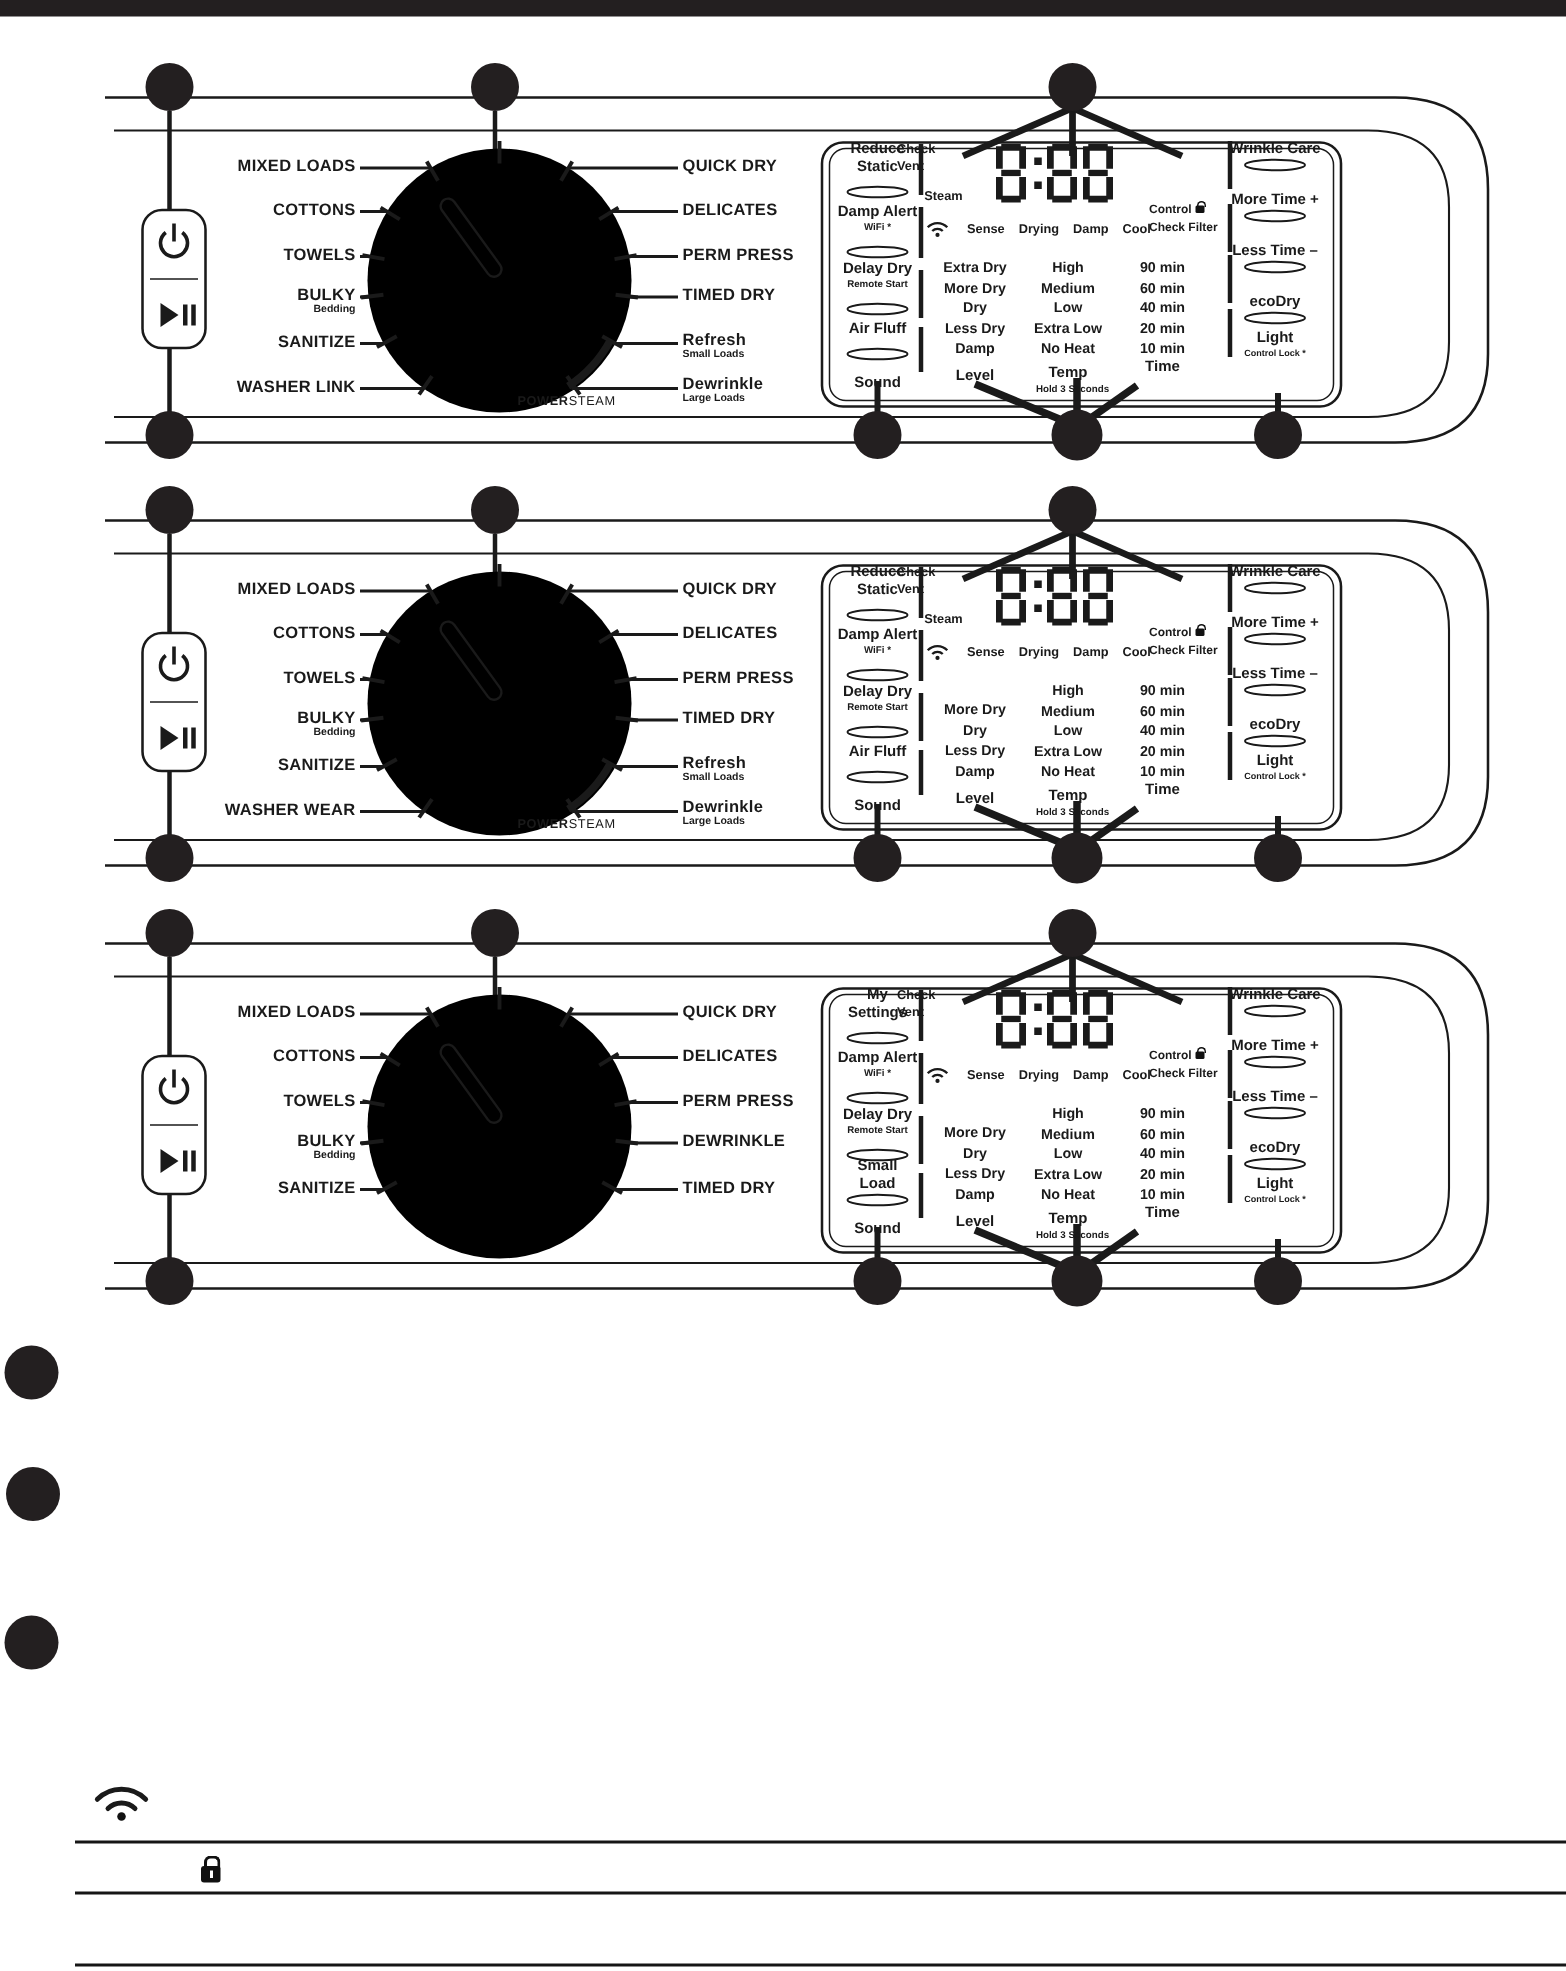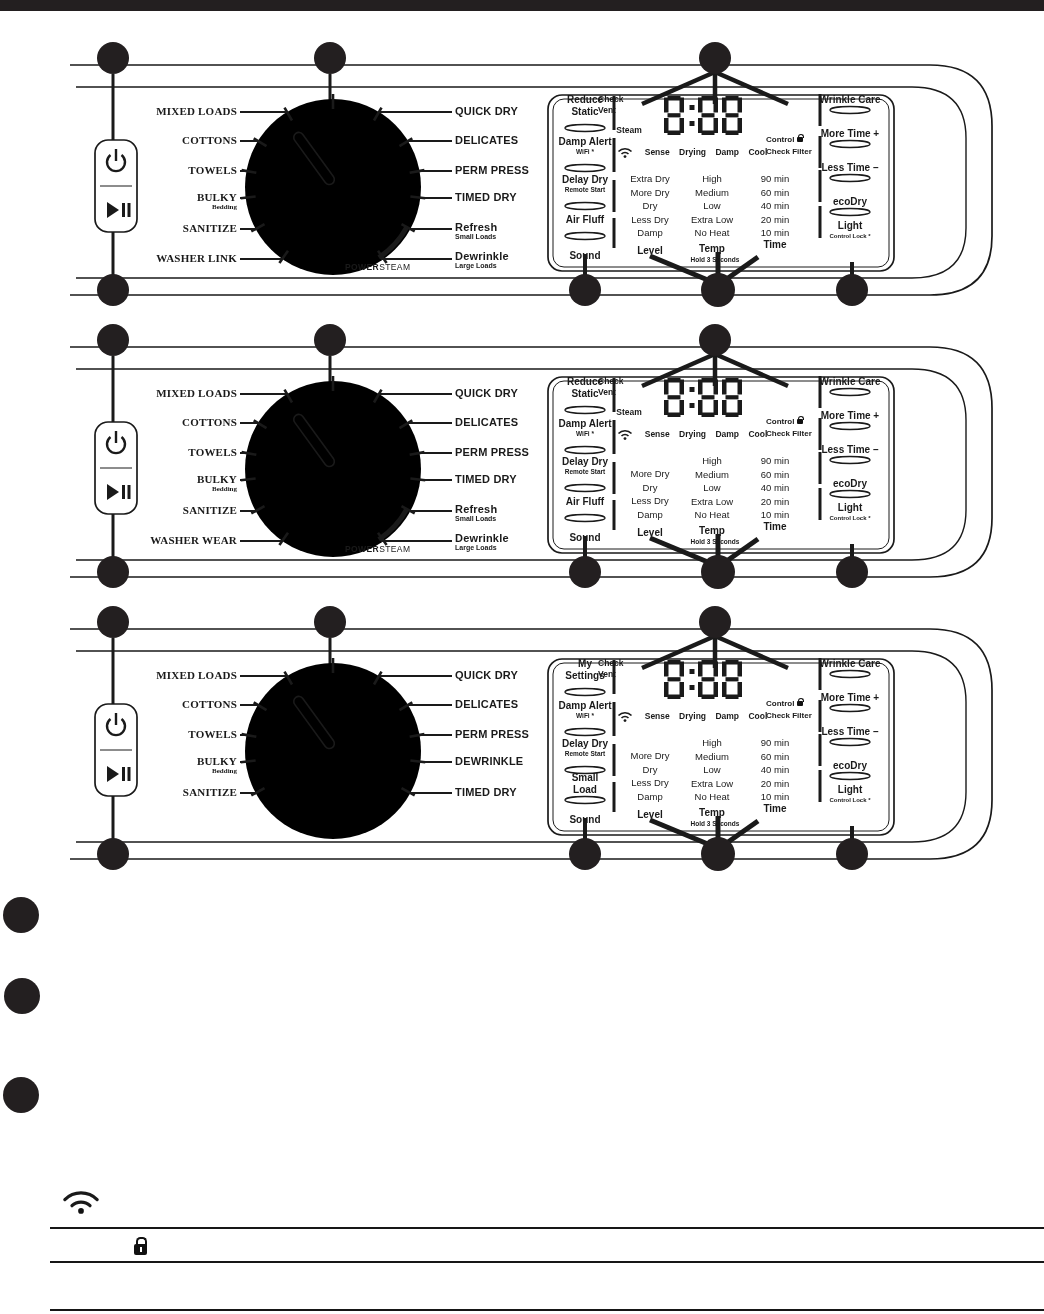--- a/index.html
+++ b/index.html
@@ -3,37 +3,37 @@
 <meta charset="utf-8">
 <style>
   html,body{margin:0;padding:0;background:#fff;}
   body{font-family:"Liberation Sans",sans-serif;color:#1a1a1a;}
   .page{position:relative;width:1044px;height:1314px;background:#fff;overflow:hidden;}
   .topbar{position:absolute;left:0;top:0;width:1044px;height:11px;background:#231f20;}
   .panel{position:absolute;left:0;width:1044px;height:282px;}
   .art{position:absolute;left:0;top:0;}
   .t{position:absolute;white-space:pre-line;}
   
-  .dlbl{left:67px;width:170px;text-align:right;font-family:Liberation Serif, serif;}
+  .dlbl{left:67px;width:170px;text-align:right;}
   .drbl{left:455px;width:160px;text-align:left;}
   .dial-main{display:block;font-weight:bold;font-size:11px;line-height:11px;letter-spacing:.2px;}
   .dial-sub{display:block;font-size:7px;line-height:8px;font-weight:600;}
   .dial-sub:empty,.btn-sub:empty{display:none;}
   .brand{font-size:8.5px;letter-spacing:.4px;text-align:left;}
   .brand b{font-weight:bold;}
   
   .dcL{left:540px;width:90px;text-align:center;}
   .dcR{left:805px;width:90px;text-align:center;}
   .btn-main{display:block;font-weight:bold;font-size:10px;line-height:12px;}
   .btn-sub{display:block;font-weight:bold;font-size:6.5px;line-height:8px;}
   .cv{left:598px;width:60px;text-align:left;font-weight:bold;font-size:8.5px;line-height:11px;}
   .steam{left:606px;width:46px;text-align:center;font-weight:bold;font-size:8.5px;}
   .ctrl{left:766px;width:86px;font-weight:bold;font-size:8px;line-height:12px;margin-top:36px;}
   .status{left:618px;width:176px;text-align:center;font-weight:bold;font-size:8.5px;word-spacing:7px;}
-  .opts{font-weight:400;font-size:9.5px;line-height:13.5px;text-align:center;width:64px;}
+  .opts{font-weight:700;font-size:9.5px;line-height:13.5px;text-align:center;width:64px;}
   .oL{left:618px;} .oT{left:680px;} .oTi{left:743px;}
   .hdr{font-weight:bold;font-size:10px;text-align:center;width:64px;}
   .hint{left:658px;width:114px;text-align:center;font-weight:600;font-size:6.5px;}
   .light-sub{display:block;font-weight:bold;font-size:6px;line-height:8px;}
   
   .mini-lock{display:inline-block;position:relative;width:6px;height:5px;background:#111;border-radius:1px;margin-left:3px;}
   .mini-lock:before{content:"";position:absolute;top:-3.5px;left:.8px;width:4px;height:3.5px;border:1px solid #111;border-bottom:none;border-radius:3px 3px 0 0;}
   
   .bigdot{position:absolute;width:36px;height:36px;border-radius:50%;background:#231f20;}
   .rule{position:absolute;left:50px;width:994px;height:2px;background:#161616;}

